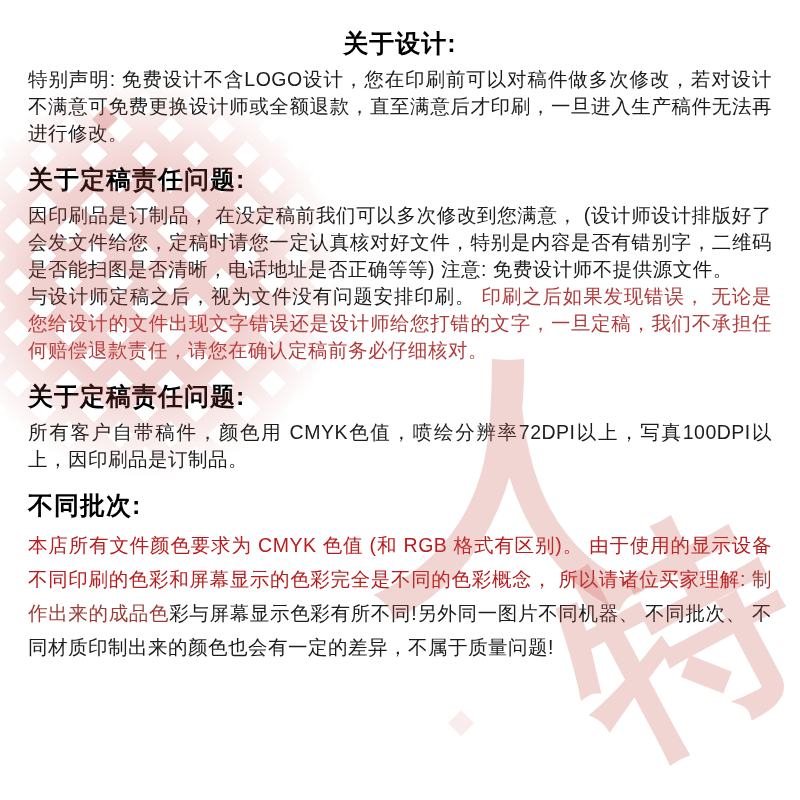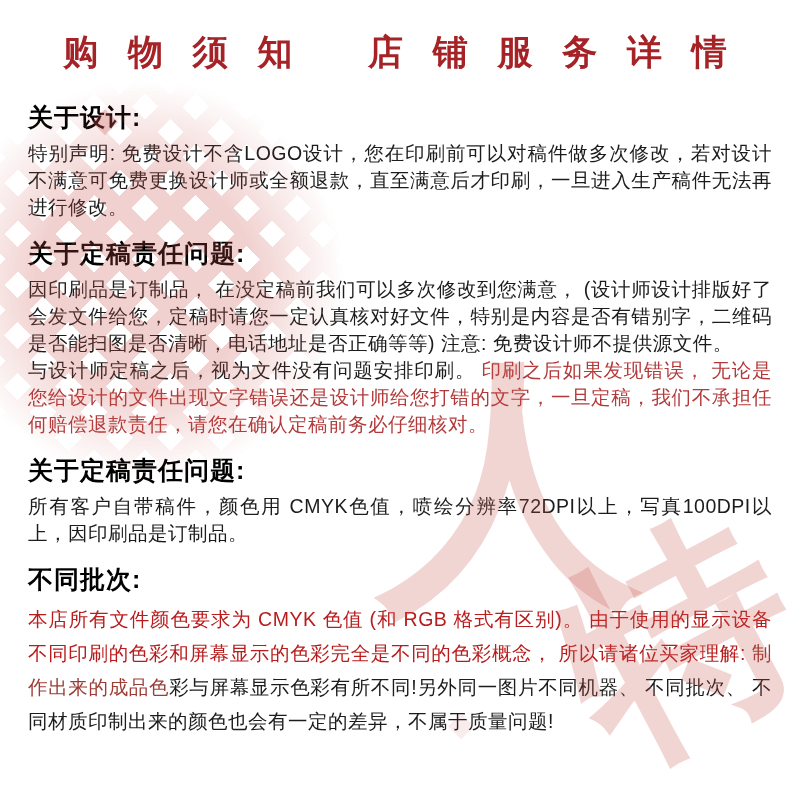--- a/index.html
+++ b/index.html
@@ -12,21 +12,21 @@
   .content{position:relative;z-index:1;padding:0 28px;}
   .title{
     margin:30px 0 0 0;text-align:center;font-size:35px;font-weight:800;
     letter-spacing:10px;line-height:44px;white-space:nowrap;
   }
   .title .gap{display:inline-block;width:26px;}
   h2.sec-heading{
     font-size:25px;font-weight:800;color:#000;margin:16px 0 6px 0;
     line-height:33px;letter-spacing:1px;
   }
-  h2.first{margin-top:27px;}
+  h2.first{margin-top:27px;text-align:center;}
   p.sec-par{
     margin:0;font-size:19.5px;line-height:27px;color:#1c1c1c;
     letter-spacing:0.5px;text-align:justify;
   }
   .sec-color p.sec-par{line-height:34px;}
   
   .watermark{position:absolute;inset:0;z-index:2;pointer-events:none;}
   .wm-glyph{
     position:absolute;font-weight:800;line-height:1;
     font-family:"Liberation Sans","DejaVu Sans",sans-serif;
@@ -35,25 +35,20 @@
     position:absolute;
     -webkit-mask-image:radial-gradient(closest-side,#000 55%,transparent 100%);
     mask-image:radial-gradient(closest-side,#000 55%,transparent 100%);
   }
 </style>
 </head>
 <body>
 
 <div class="page">
   <div class="content">
-    <h1 class="title" style="color: rgb(165, 34, 38);">
-      <span>购 物 须 知</span>
-      <span class="gap"></span>
-      <span>店 铺 服 务 详 情</span>
-    </h1>
     <div id="sections">
         <section>
           <h2 class="sec-heading first">关于设计:</h2>
           <p class="sec-par"><span style="color: rgb(28, 28, 28);">特别声明: 免费设计不含LOGO设计，您在印刷前可以对稿件做多次修改，若对设计不满意可免费更换设计师或全额退款，直至满意后才印刷，一旦进入生产稿件无法再进行修改。</span></p>
         </section>
         <section>
           <h2 class="sec-heading">关于定稿责任问题:</h2>
           <p class="sec-par"><span style="color: rgb(28, 28, 28);">因印刷品是订制品， 在没定稿前我们可以多次修改到您满意， (设计师设计排版好了会发文件给您，定稿时请您一定认真核对好文件，特别是内容是否有错别字，二维码是否能扫图是否清晰，电话地址是否正确等等)   注意: 免费设计师不提供源文件。</span></p>
           <p class="sec-par"><span style="color: rgb(28, 28, 28);">与设计师定稿之后，视为文件没有问题安排印刷。 </span><span style="color: rgb(178, 58, 58);">印刷之后如果发现错误， 无论是您给设计的文件出现文字错误还是设计师给您打错的文字，一旦定稿，我们不承担任何赔偿退款责任，请您在确认定稿前务必仔细核对。</span></p>
         </section>

